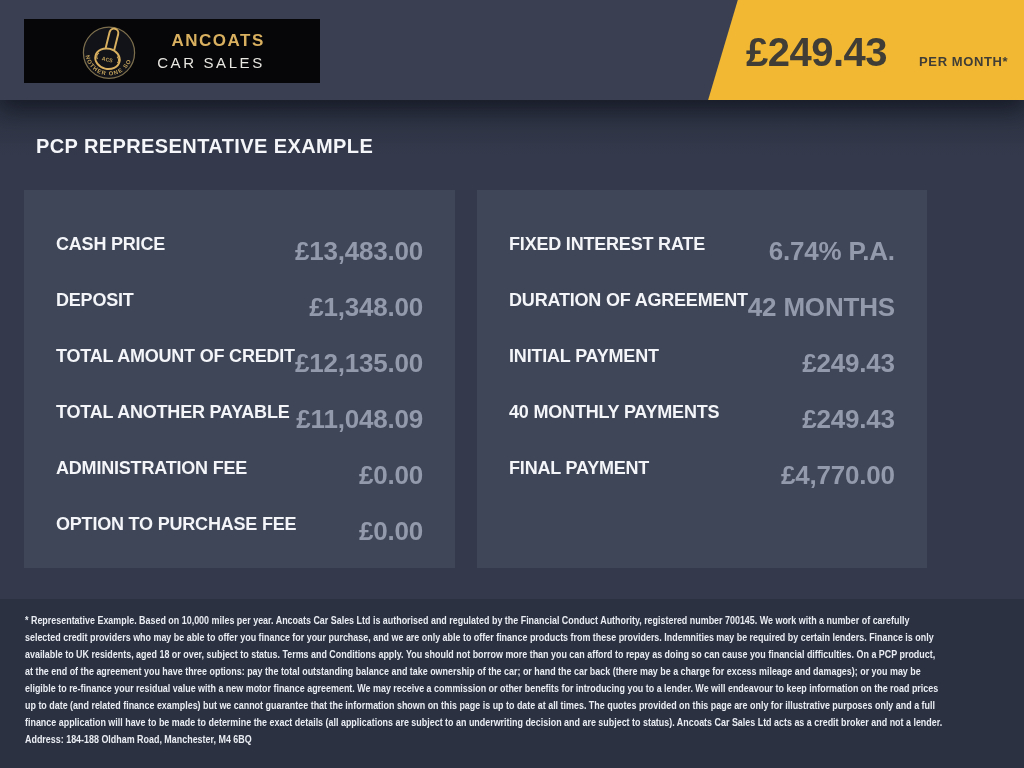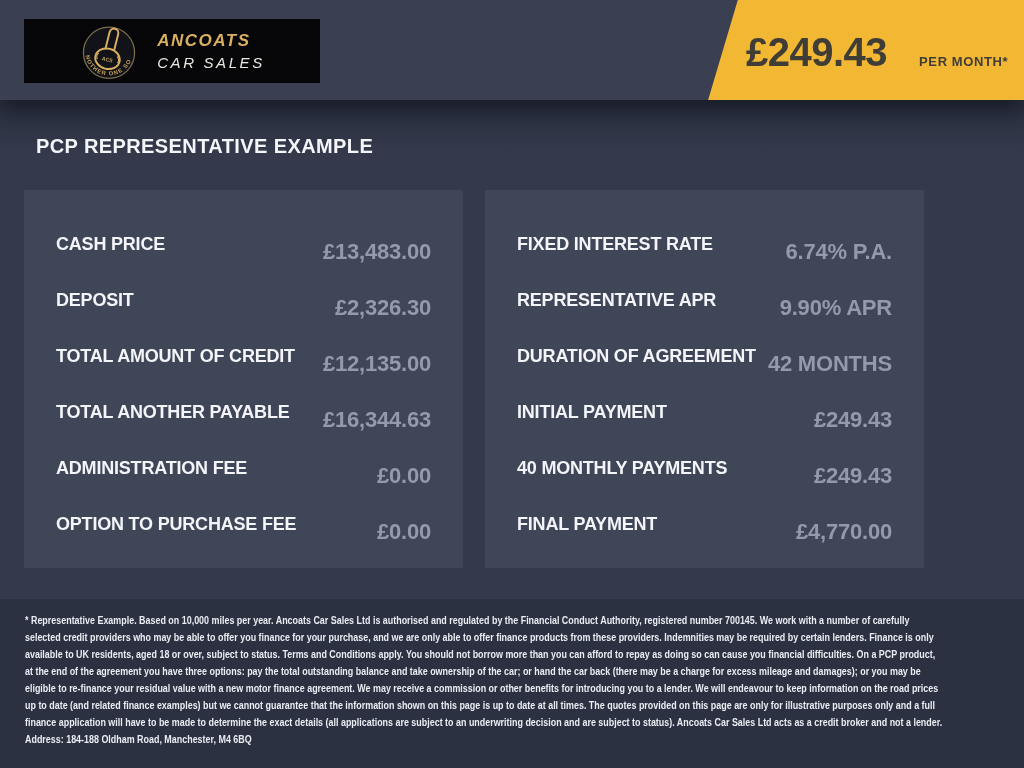--- a/index.html
+++ b/index.html
@@ -21,21 +21,21 @@
   .logo-box {
     position: absolute;
     left: 24px; top: 19px;
     width: 296px; height: 64px;
     background: #060608;
     display: flex;
     align-items: center;
     justify-content: center;
   }
   .emblem { width: 60px; height: 60px; flex: 0 0 auto; }
-  .logo-text { margin-left: 18px; text-align: left; font-style: italic; }
+  .logo-text { margin-left: 18px; text-align: right; }
   .logo-brand {
     color: #D9B05F;
     font-size: 17px; font-weight: 700;
     letter-spacing: 1.5px;
   }
   .logo-tagline {
     color: #E9E7E1;
     font-size: 15px; font-weight: 400;
     letter-spacing: 2.6px;
     margin-top: 3px;
@@ -98,21 +98,21 @@
     justify-content: space-between;
   }
   .row-label {
     color: #F3F5F9;
     font-size: 18px; font-weight: 700;
     letter-spacing: -0.2px;
     white-space: nowrap;
   }
   .row-value {
     color: #939AAB;
-    font-size: 22px; font-weight: 700;
+    font-size: 26px; font-weight: 700;
     letter-spacing: -0.2px;
     white-space: nowrap;
     margin-top: 15px;
   }
 
   
   .footer {
     position: relative;
     width: 1024px; height: 169px;
     background: #2B3140;
@@ -164,48 +164,44 @@
 
   <div class="panels">
 
     <div class="panel">
       <div class="finance-row">
         <span class="row-label">CASH PRICE</span>
         <span class="row-value">£13,483.00</span>
       </div>
       <div class="finance-row">
         <span class="row-label">DEPOSIT</span>
-        <span class="row-value">£2,326.30</span>
+        <span class="row-value">£1,348.00</span>
       </div>
       <div class="finance-row">
         <span class="row-label">TOTAL AMOUNT OF CREDIT</span>
         <span class="row-value">£12,135.00</span>
       </div>
       <div class="finance-row">
         <span class="row-label">TOTAL ANOTHER PAYABLE</span>
-        <span class="row-value">£16,344.63</span>
+        <span class="row-value">£11,048.09</span>
       </div>
       <div class="finance-row">
         <span class="row-label">ADMINISTRATION FEE</span>
         <span class="row-value">£0.00</span>
       </div>
       <div class="finance-row">
         <span class="row-label">OPTION TO PURCHASE FEE</span>
         <span class="row-value">£0.00</span>
       </div>
     </div>
 
     <div class="panel">
       <div class="finance-row">
         <span class="row-label">FIXED INTEREST RATE</span>
         <span class="row-value">6.74% P.A.</span>
-      </div>
-      <div class="finance-row">
-        <span class="row-label">REPRESENTATIVE APR</span>
-        <span class="row-value">9.90% APR</span>
       </div>
       <div class="finance-row">
         <span class="row-label">DURATION OF AGREEMENT</span>
         <span class="row-value">42 MONTHS</span>
       </div>
       <div class="finance-row">
         <span class="row-label">INITIAL PAYMENT</span>
         <span class="row-value">£249.43</span>
       </div>
       <div class="finance-row">

